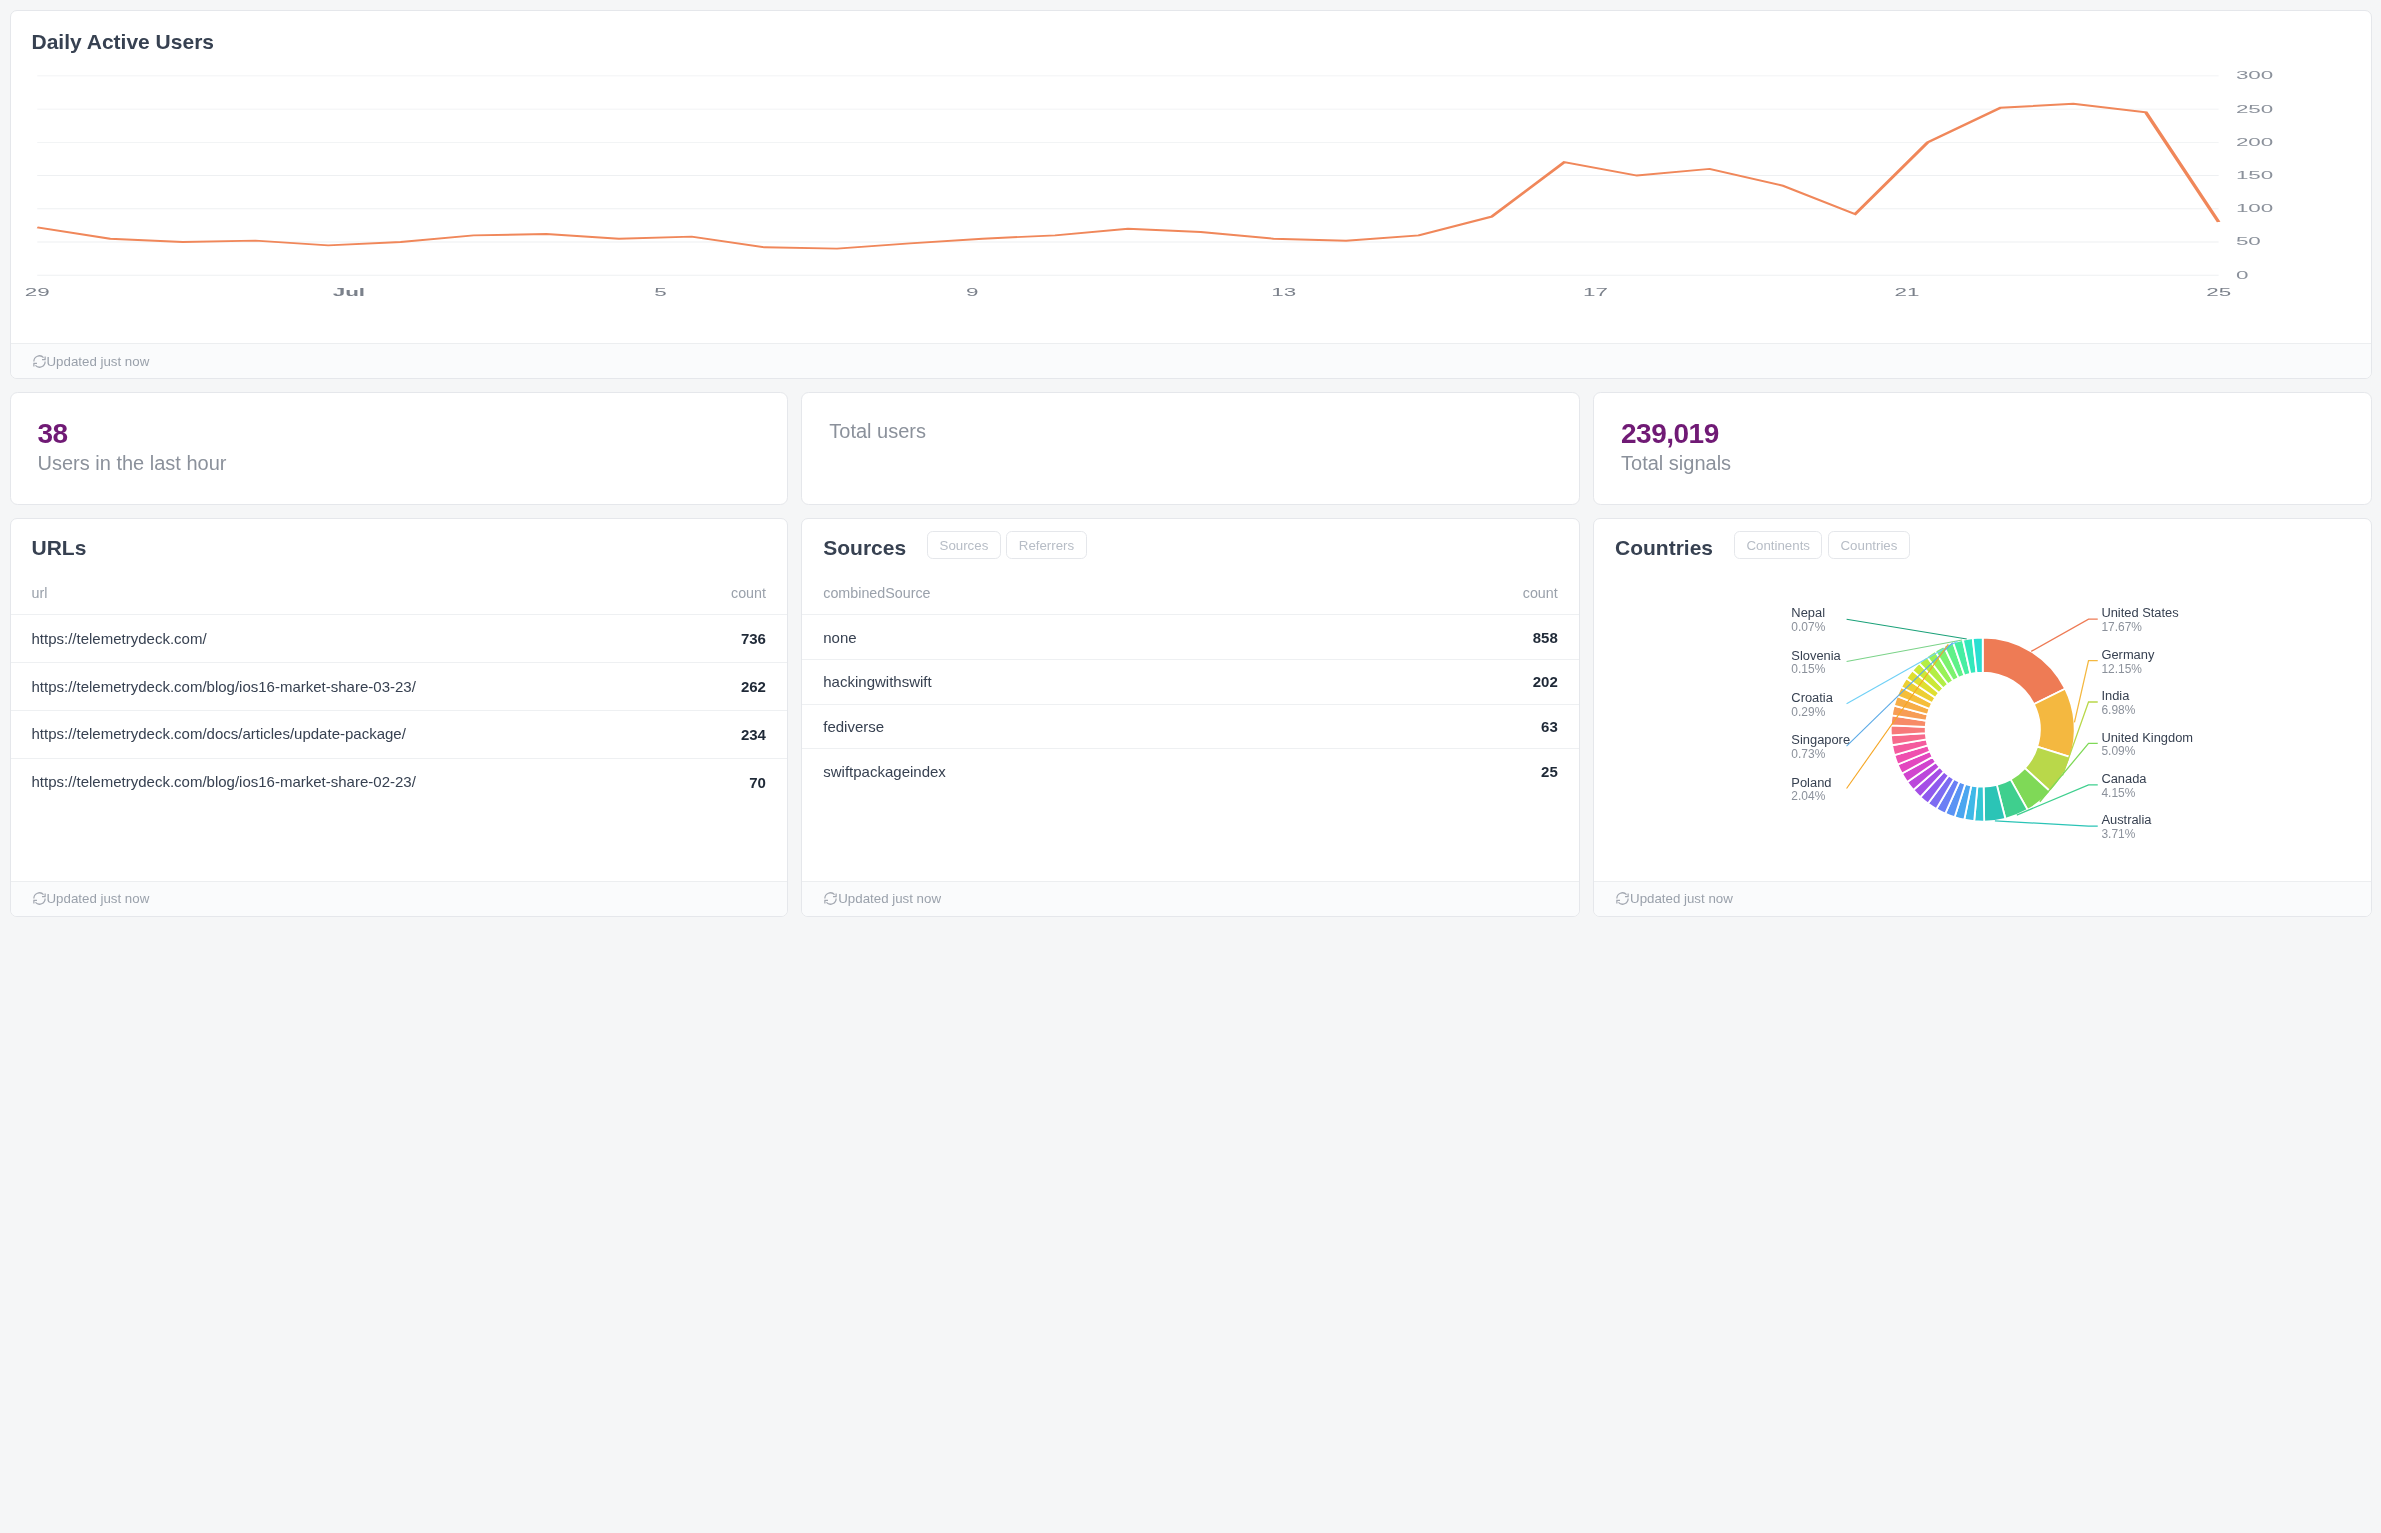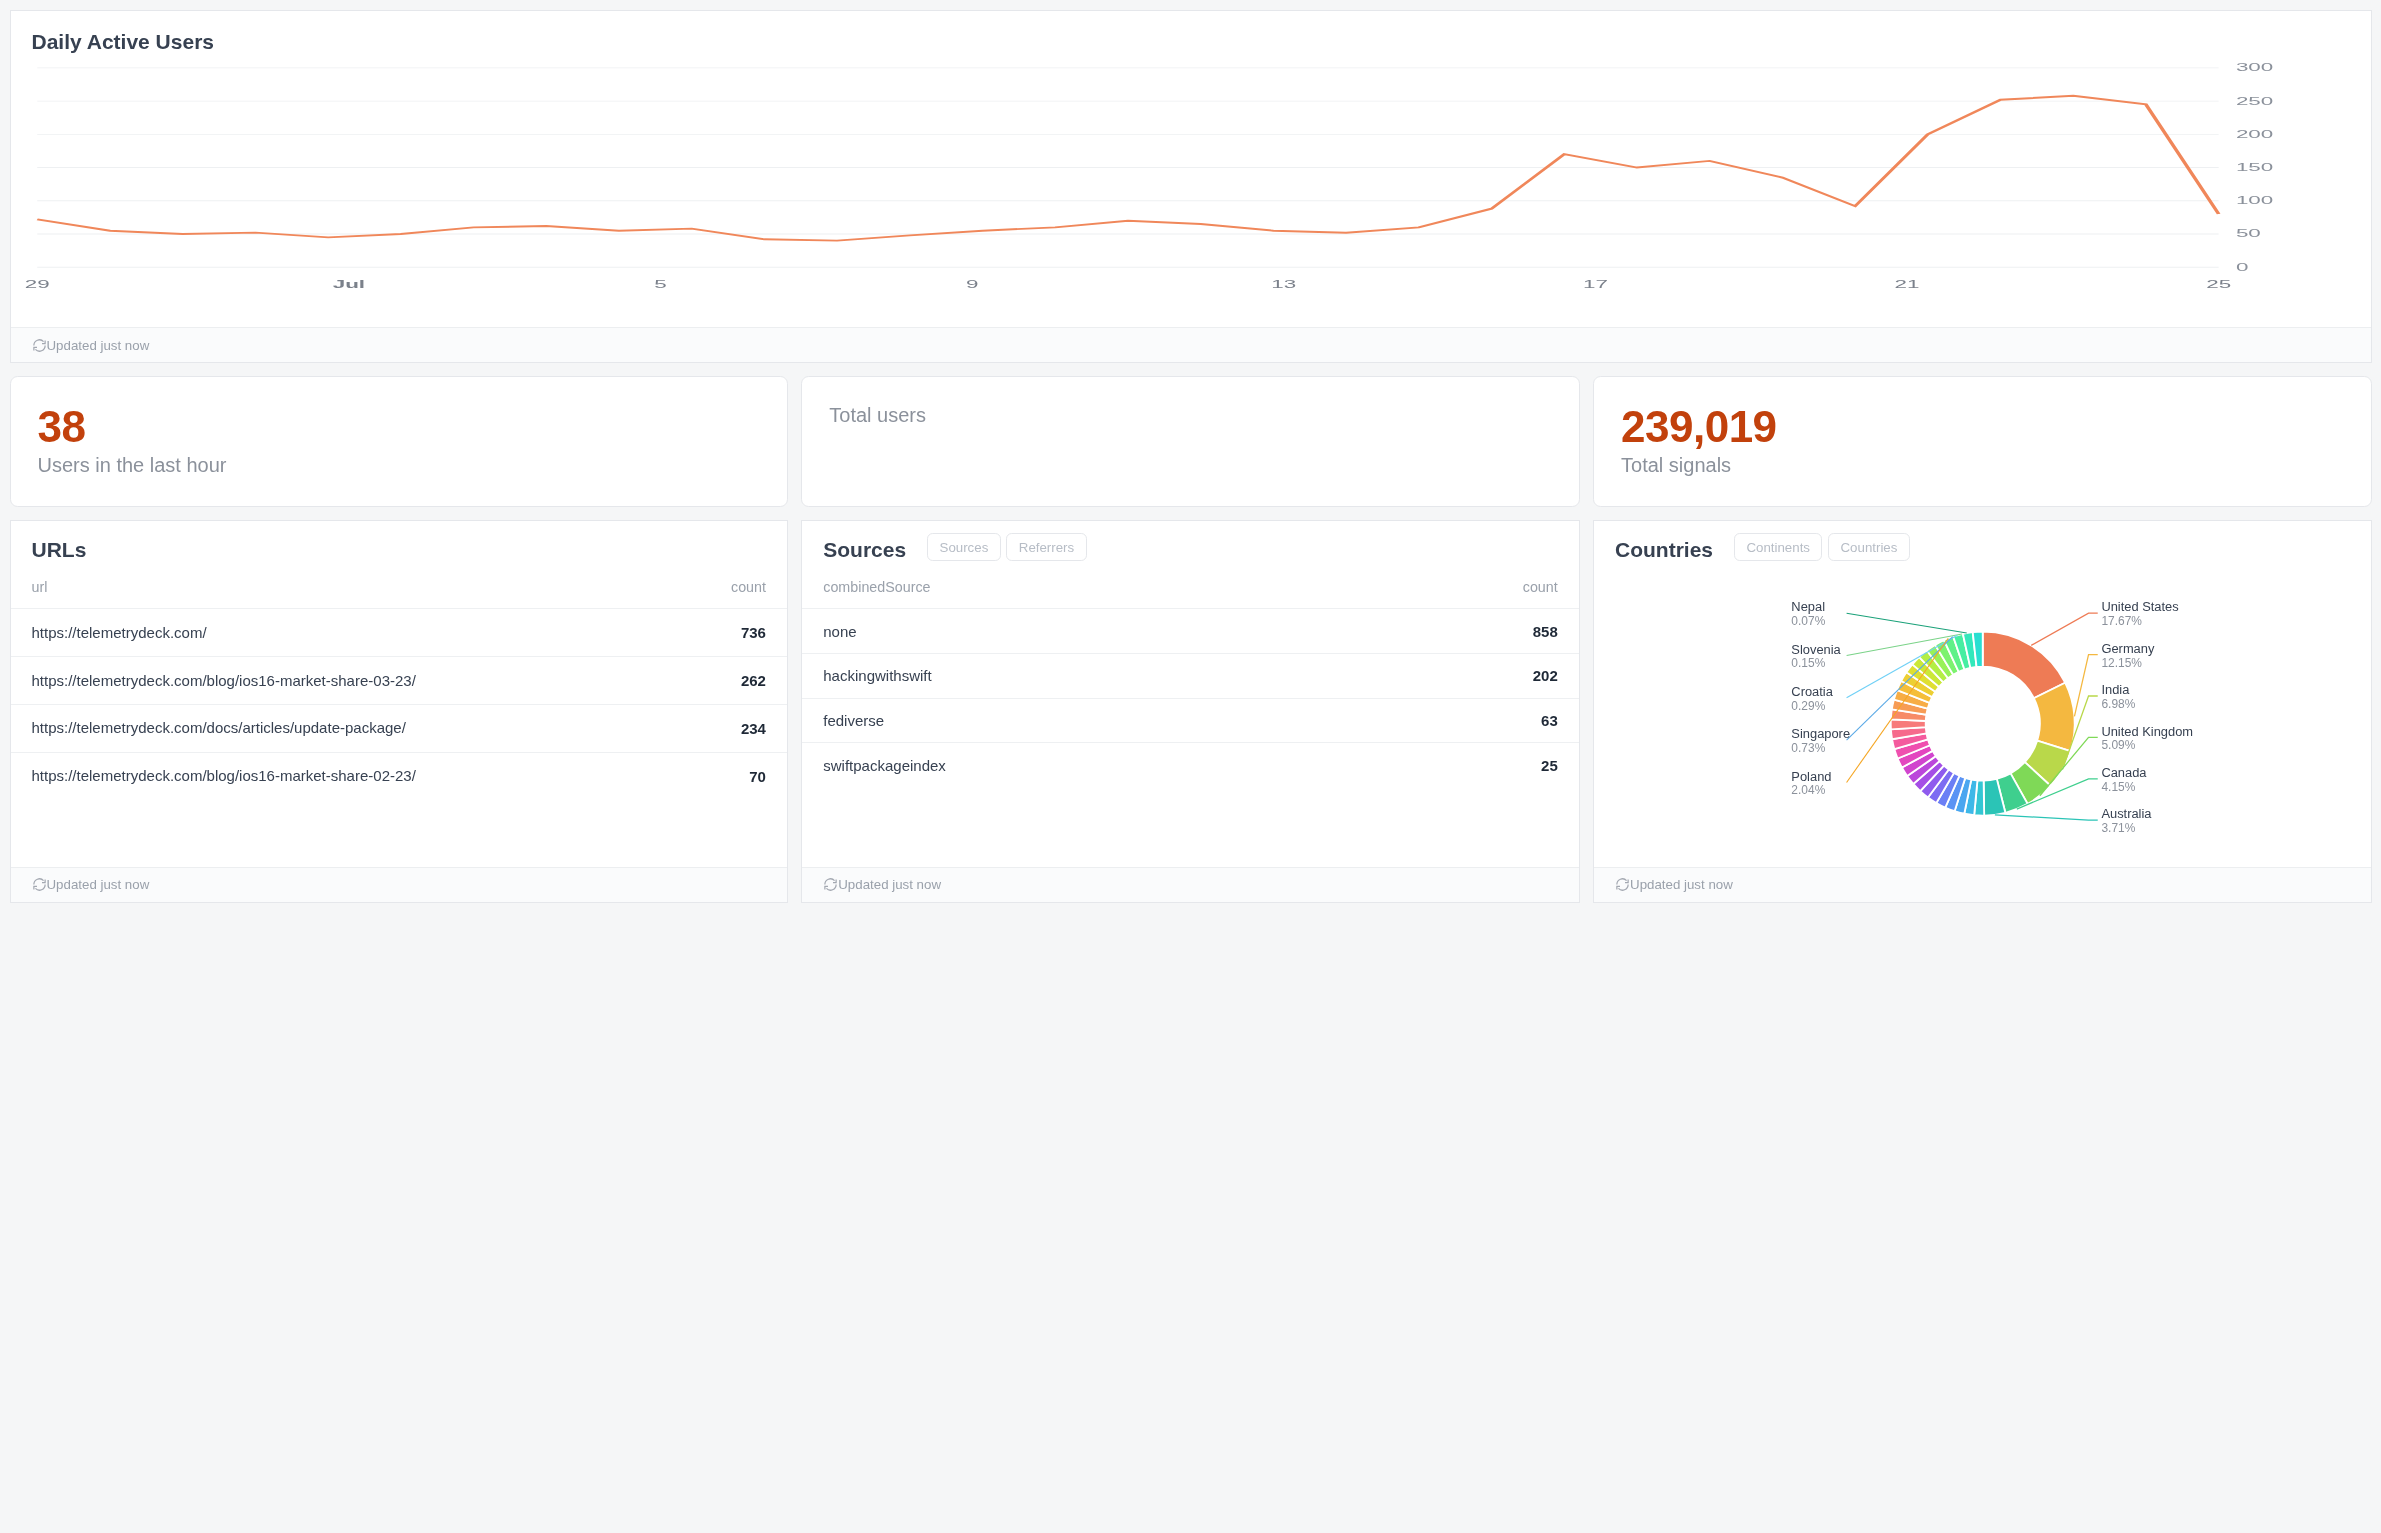--- a/index.html
+++ b/index.html
@@ -5,24 +5,25 @@
 * { box-sizing: border-box; margin: 0; padding: 0; }
 body {
   font-family: -apple-system, BlinkMacSystemFont, "Segoe UI", Helvetica, Arial, sans-serif;
   background: #f5f6f7;
   padding: 9.5px;
   color: #1f2937;
 }
 .card {
   background: #fff;
   border: 1px solid #e5e7eb;
-  border-radius: 0;
+  border-radius: 7px;
   overflow: hidden;
   display: flex;
   flex-direction: column;
+  gap: 8px;
 }
 .card-title {
   font-size: 21px;
   font-weight: 700;
   color: #374151;
   padding: 19px 21px 7.6px;
 }
 .card-footer {
   border-top: 1px solid #eceef0;
   background: #fafbfc;
@@ -37,21 +38,21 @@
 .refresh-icon svg { width: 100%; height: 100%; stroke: #6b7280; fill: none; stroke-width: 2; }
 
 
 .top-card { margin-bottom: 13.3px; }
 .chart-wrap { position: relative; height: 266px; padding: 0 57px 34px 9.5px; }
 .chart-wrap svg { width: 100%; height: 100%; display: block; }
 
 
 .stats-row { display: grid; grid-template-columns: repeat(3, 1fr); gap: 13.3px; margin-bottom: 13.3px; }
 .stat-card { background: #fff; border: 1px solid #e5e7eb; border-radius: 7.6px; padding: 25px 27px 28.5px; position: relative; }
-.stat-value { font-size: 44px; font-weight: 800; color: #c2410c; letter-spacing: -0.5px; }
+.stat-value { font-size: 28px; font-weight: 800; color: #701a75; letter-spacing: -0.5px; }
 .stat-label { font-size: 20px; color: #8b919b; margin-top: 1.9px; }
 
 
 .bottom-row { display: grid; grid-template-columns: repeat(3, 1fr); gap: 13.3px; }
 .panel-title { font-size: 21px; font-weight: 700; color: #374151; padding: 17px 21px 11.4px; }
 .panel-toggle { display:flex; gap:5.7px; }
 .panel-toggle button {
   background:#fff; border:1px solid #e5e7eb; color:#b7bdc6; font-size:13.3px;
   padding:5.7px 11.4px; border-radius:5.7px; cursor:pointer;
 }

